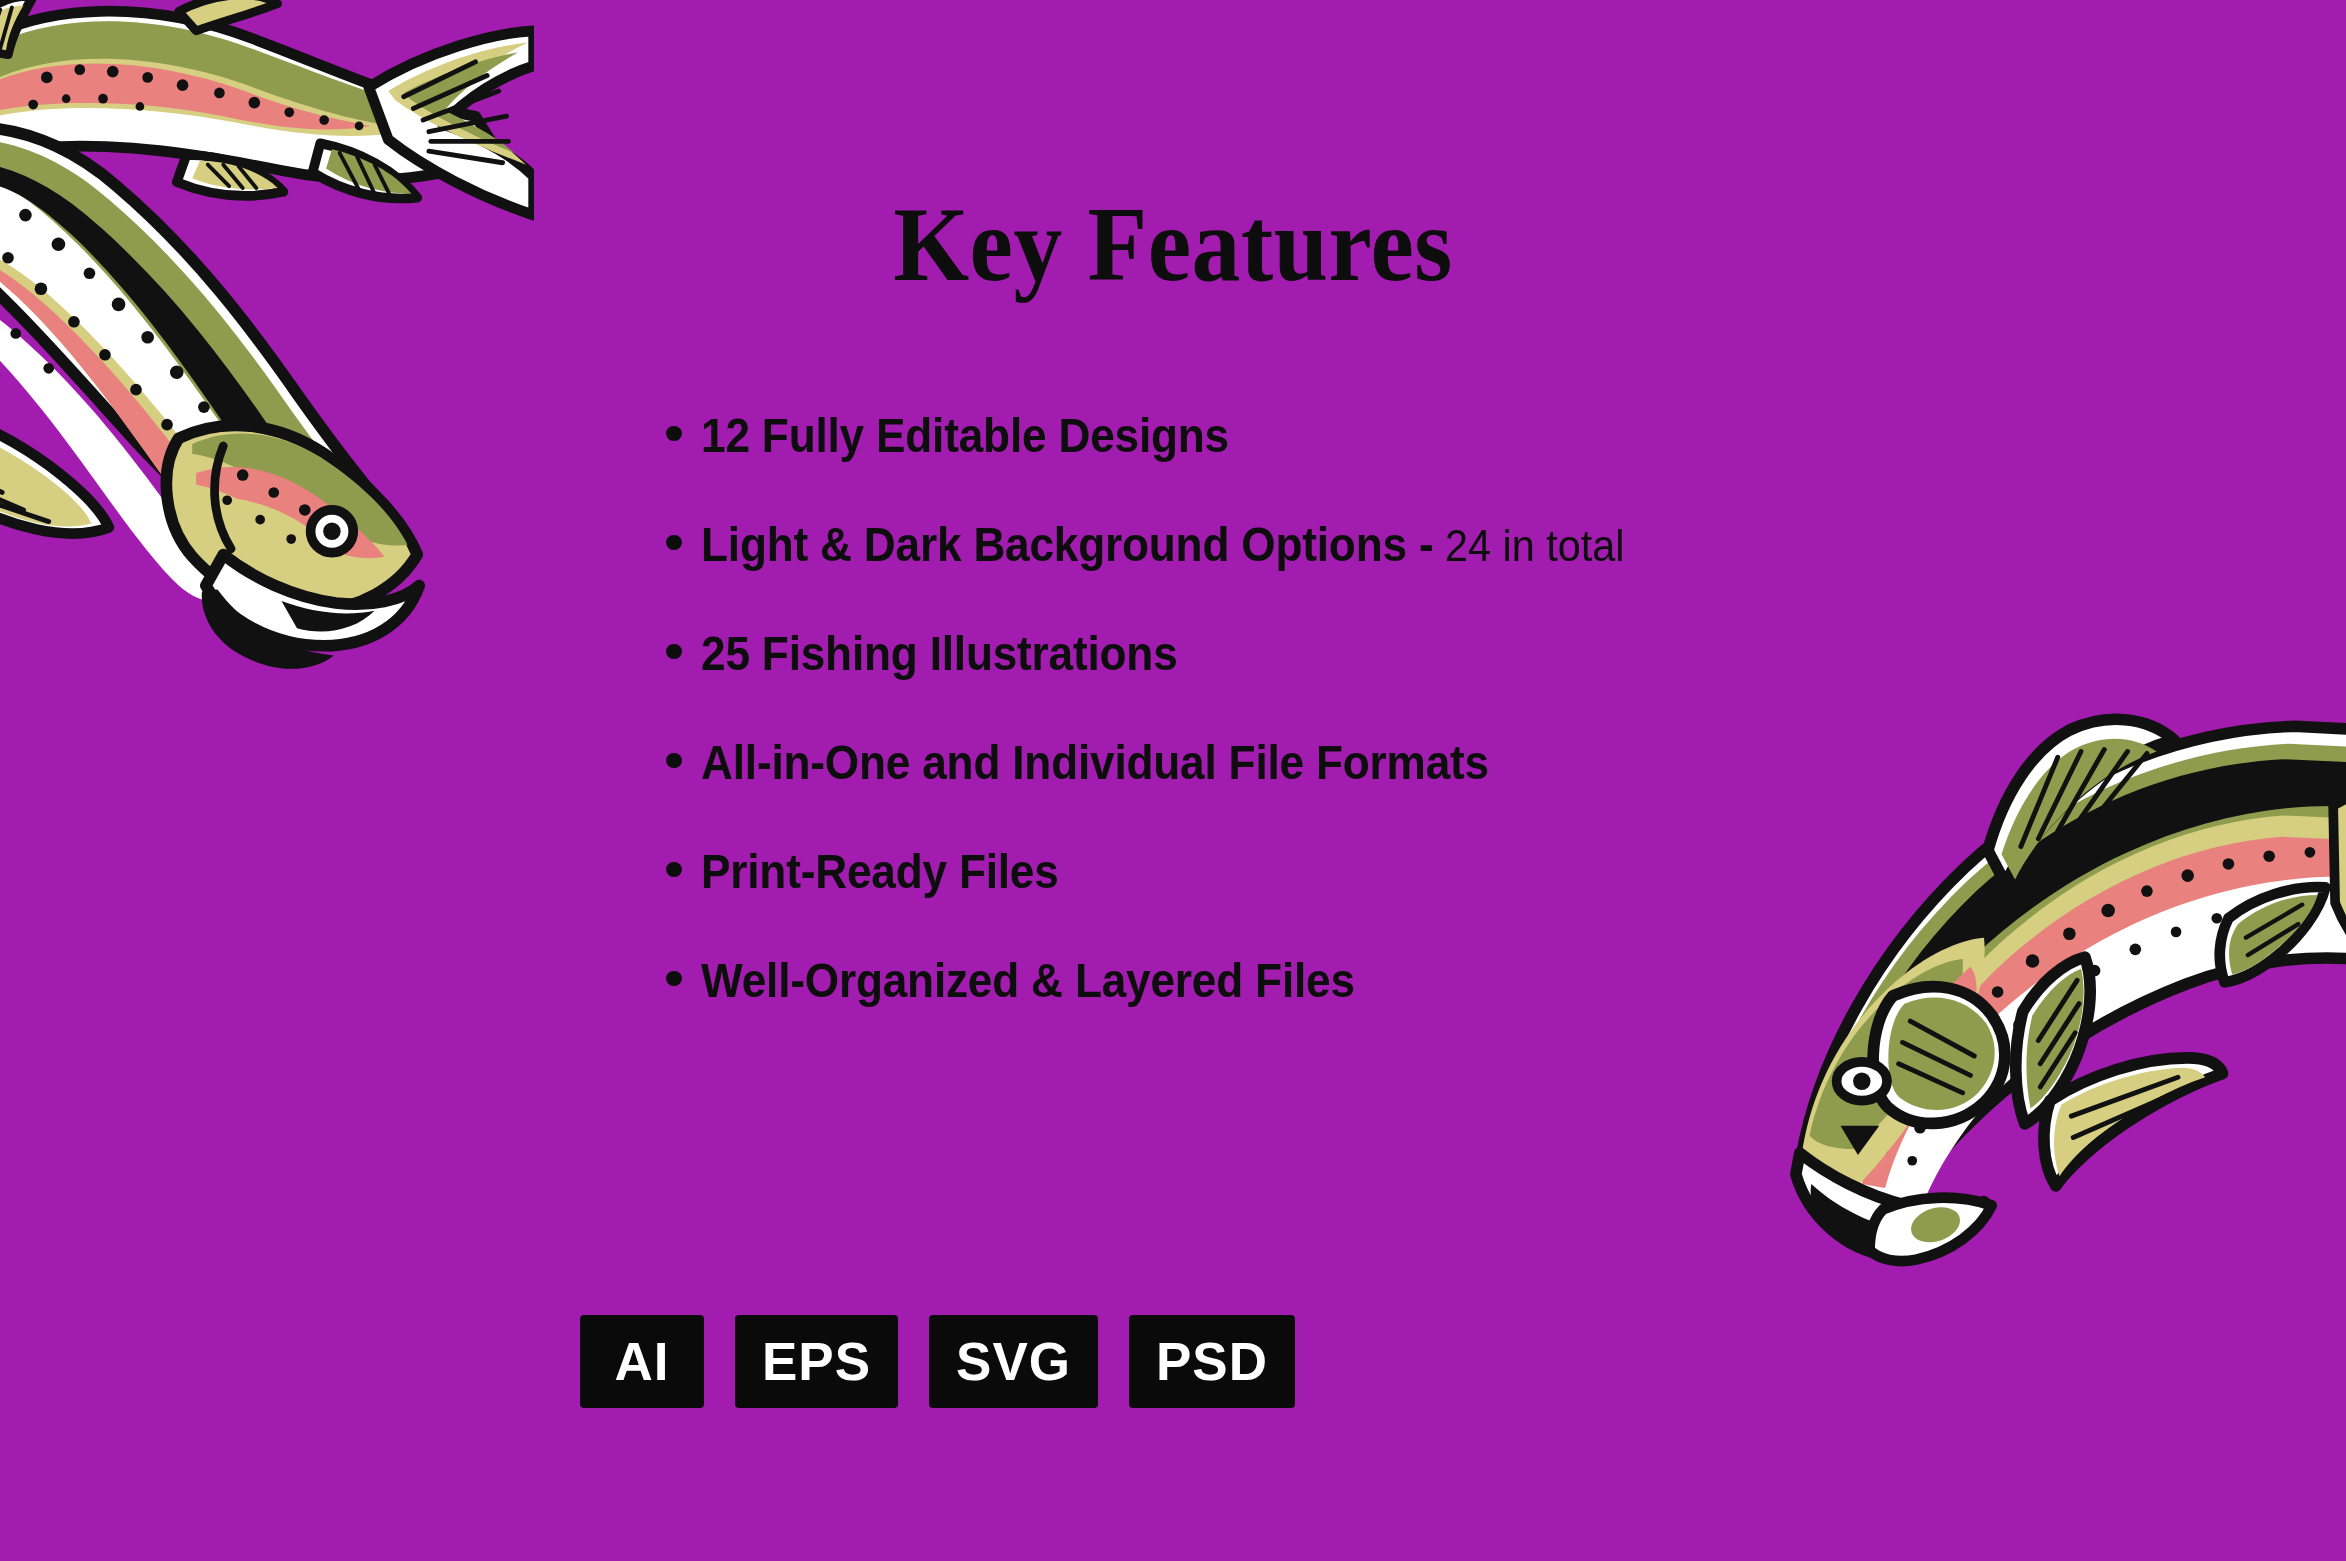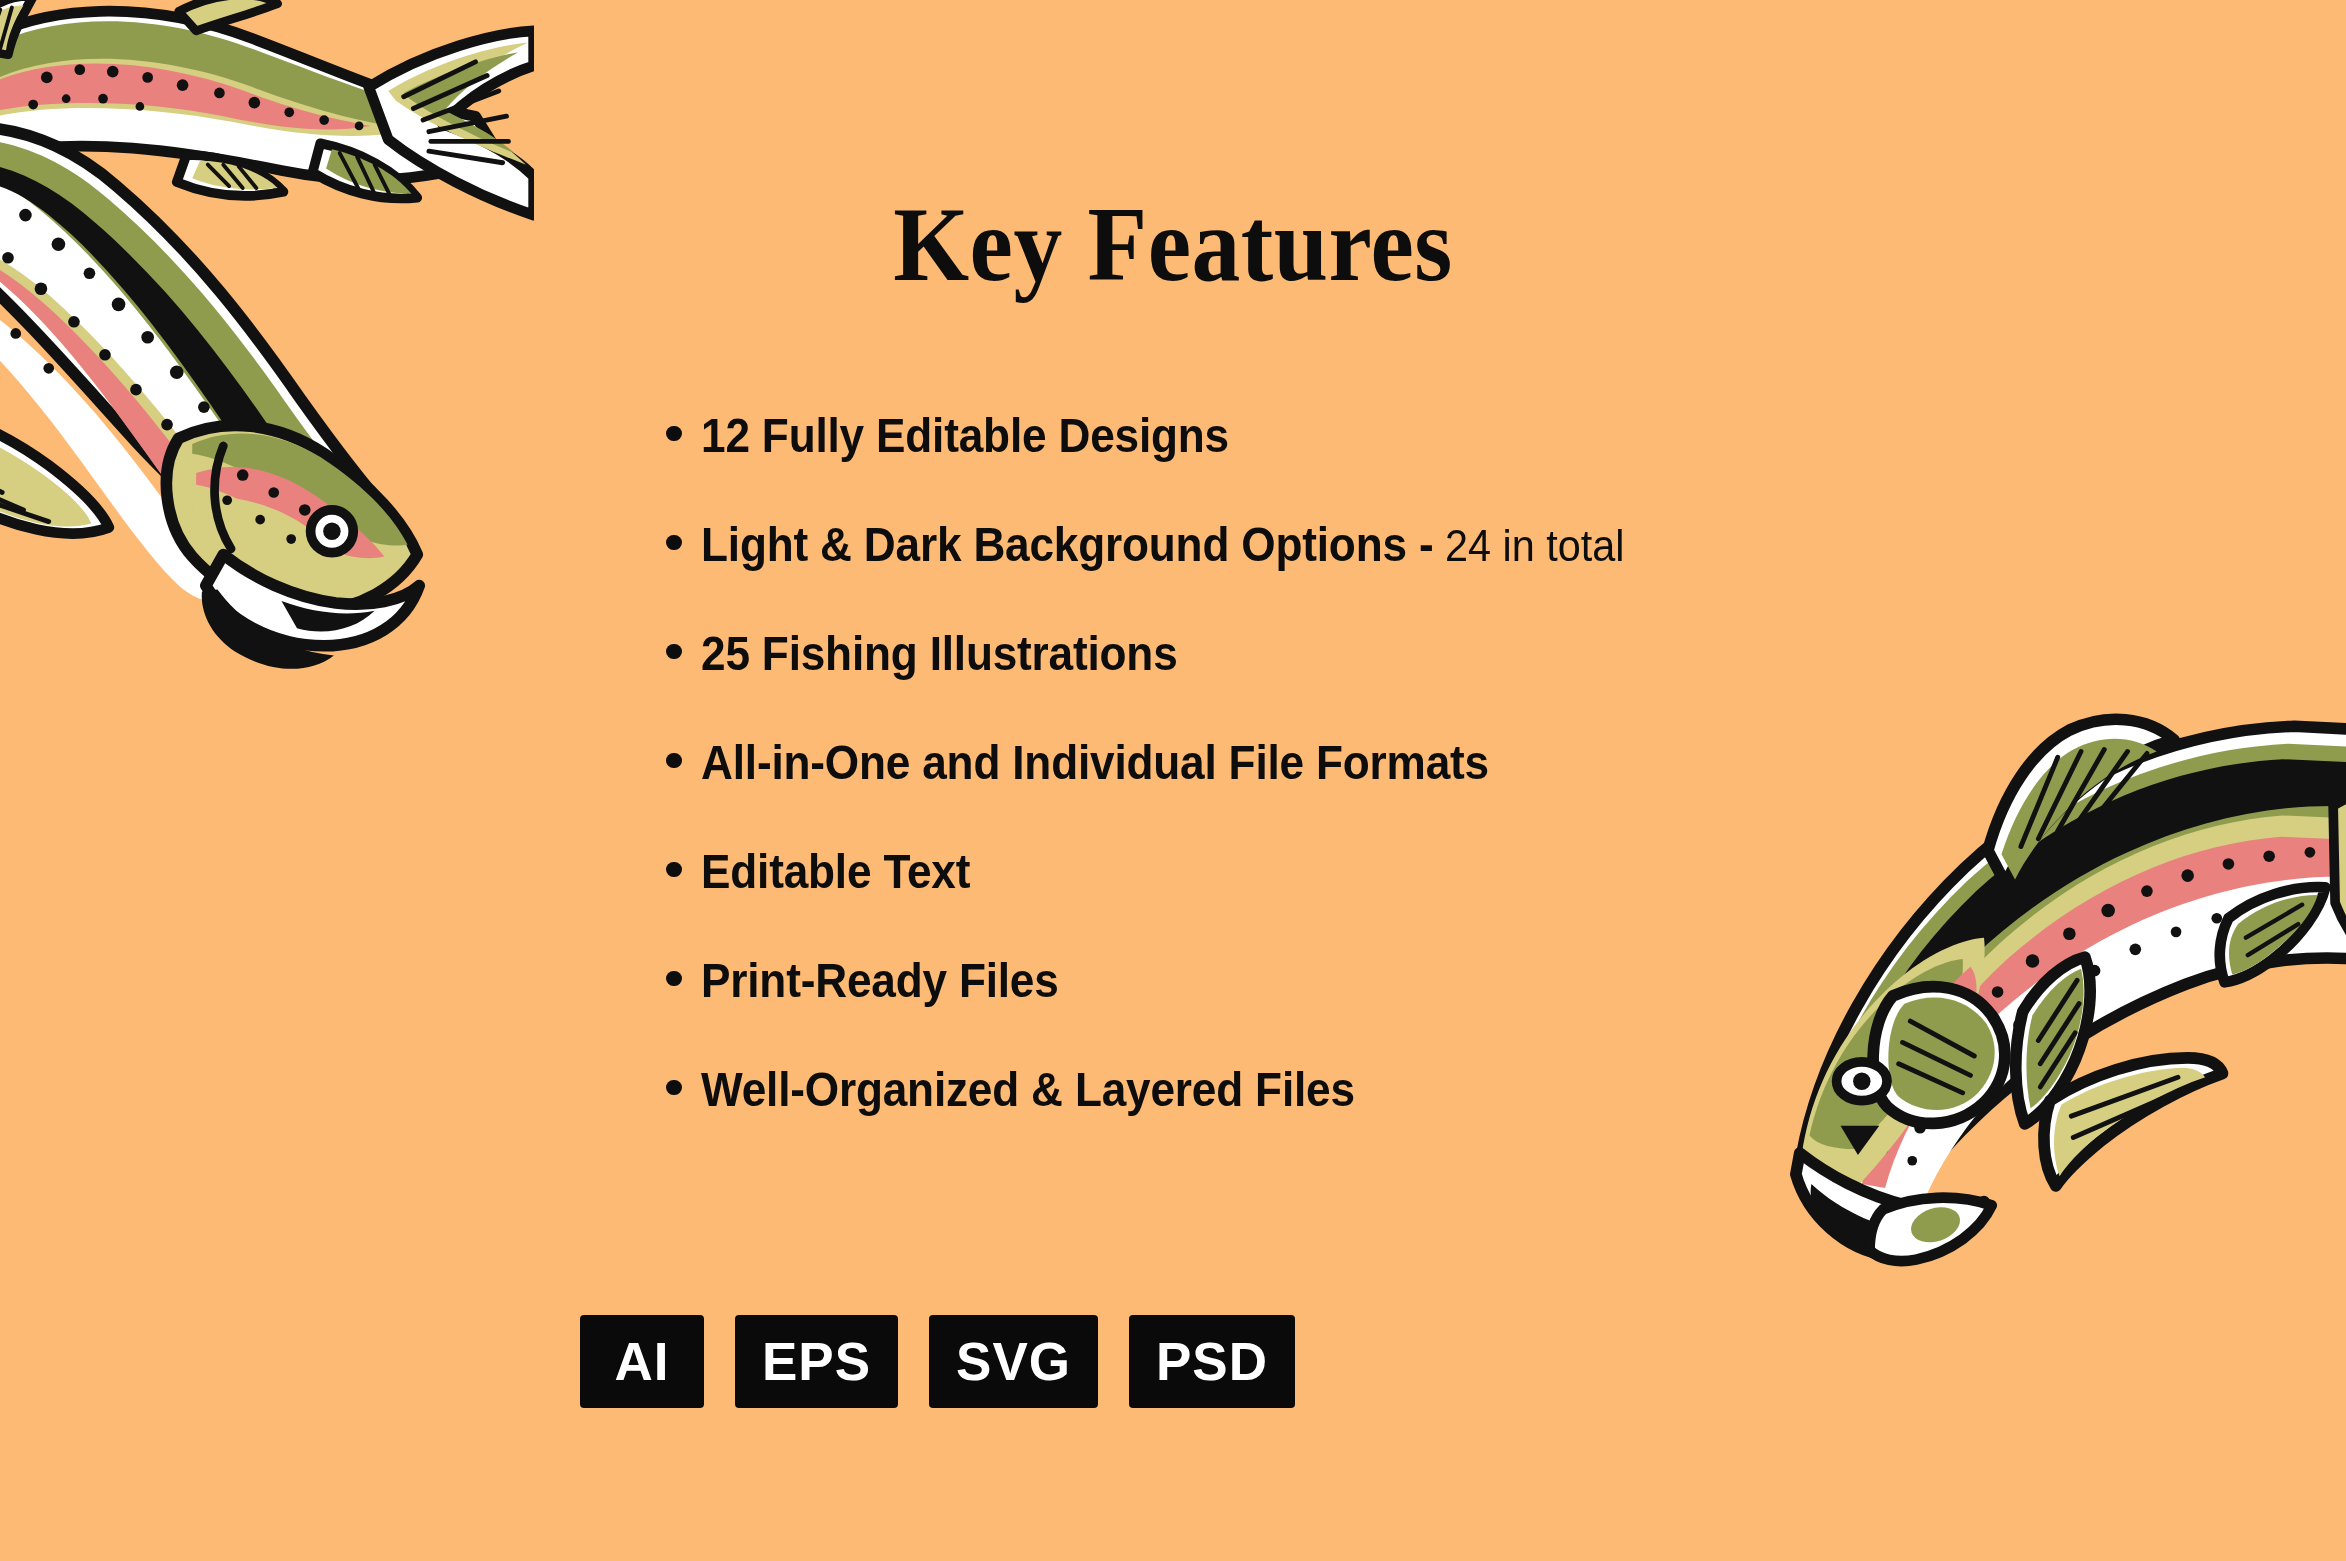--- a/index.html
+++ b/index.html
@@ -10,21 +10,21 @@
     width: 2346px;
     height: 1561px;
     overflow: hidden;
     font-family: "Liberation Sans", sans-serif;
     background: #f7f6f2;
   }
   .page {
     position: relative;
     width: 2346px;
     height: 1561px;
-    background: #fdba74;
+    background: #a21caf;
     overflow: hidden;
   }
 
   
   .fish-top-left {
     position: absolute;
     left: -68px;
     top: -39px;
     width: 602px;
     height: 805px;
@@ -345,24 +345,20 @@
       <span class="feature-bullet"></span>
       <span class="feature-text"><span>Light &amp; Dark Background Options -</span><span class="sub"> 24 in total</span></span>
     </li>
     <li class="feature-item">
       <span class="feature-bullet"></span>
       <span class="feature-text"><span>25 Fishing Illustrations</span><span class="sub"></span></span>
     </li>
     <li class="feature-item">
       <span class="feature-bullet"></span>
       <span class="feature-text"><span>All-in-One and Individual File Formats</span><span class="sub"></span></span>
-    </li>
-    <li class="feature-item">
-      <span class="feature-bullet"></span>
-      <span class="feature-text"><span>Editable Text</span><span class="sub"></span></span>
     </li>
     <li class="feature-item">
       <span class="feature-bullet"></span>
       <span class="feature-text"><span>Print-Ready Files</span><span class="sub"></span></span>
     </li>
     <li class="feature-item">
       <span class="feature-bullet"></span>
       <span class="feature-text"><span>Well-Organized &amp; Layered Files</span><span class="sub"></span></span>
     </li>
   </ul>

